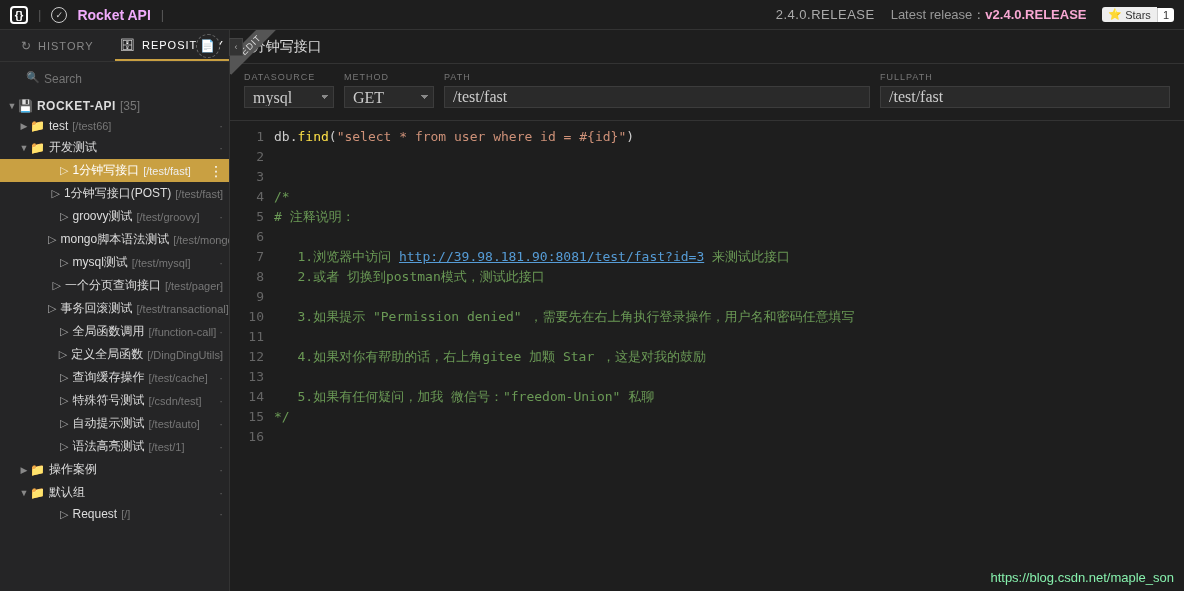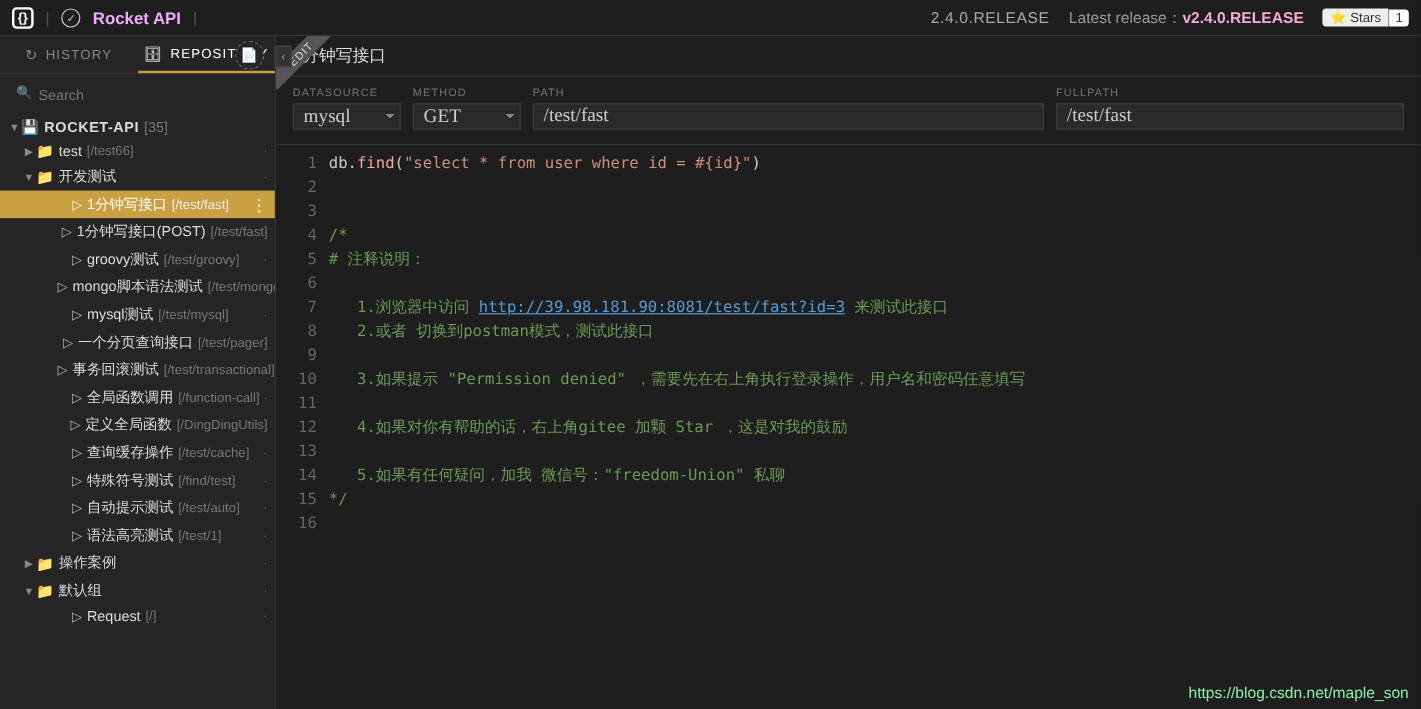--- a/index.html
+++ b/index.html
@@ -16,21 +16,21 @@
 .release b { color: #f9a8d4; }
 .gh-badge { display: flex; align-items: center; }
 .gh-btn { background: #eee; color: #333; padding: 1px 6px; font-size: 11px; border-radius: 3px 0 0 3px; display: flex; align-items: center; gap: 3px; }
 .gh-count { background: #fff; color: #333; padding: 1px 5px; font-size: 11px; border-radius: 0 3px 3px 0; border-left: 1px solid #ccc; }
 .main { display: flex; height: calc(100vh - 30px); }
 .sidebar { width: 230px; background: #252526; border-right: 1px solid #333; display: flex; flex-direction: column; }
 .tabs { display: flex; height: 32px; border-bottom: 1px solid #333; }
 .tab { flex: 1; display: flex; align-items: center; justify-content: center; gap: 6px; font-size: 11px; letter-spacing: 1px; color: #888; cursor: pointer; }
 .tab.active { color: #fff; border-bottom: 2px solid #c9a042; }
 .tab .icn { font-size: 12px; }
-.search-row { padding: 6px 12px; }
+.search-row { padding: 6px 24px; }
 .search-row input { width: 100%; background: transparent; border: none; outline: none; color: #ccc; font-size: 12px; padding: 4px 4px 4px 20px; }
 .search-wrap { position: relative; }
 .search-wrap::before { content: "🔍"; position: absolute; left: 2px; top: 3px; font-size: 11px; opacity: 0.6; }
 .tree { flex: 1; overflow-y: auto; font-size: 12px; }
 .tree-row { display: flex; align-items: center; padding: 3px 6px; cursor: pointer; white-space: nowrap; position: relative; }
 .tree-row.selected { background: #c9a042; color: #fff; }
 .caret { width: 12px; font-size: 9px; color: #888; display: inline-block; text-align: center; }
 .folder-i { margin-right: 4px; font-size: 12px; }
 .file-i { margin-right: 4px; font-size: 11px; opacity: 0.8; }
 .node-name { color: #ddd; }
@@ -60,21 +60,21 @@
 .f-path { flex: 1; }
 .f-full { width: 290px; }
 .editor { flex: 1; display: flex; font-family: "Menlo", "Consolas", monospace; font-size: 13px; line-height: 1.55; overflow: auto; padding-top: 6px; }
 .gutter { width: 44px; text-align: right; color: #666; padding-right: 10px; user-select: none; }
 .gutter div { height: 20px; }
 .code { flex: 1; white-space: pre; color: #ccc; }
 .code .line { height: 20px; }
 .s-str { color: #ce9178; }
 .s-comment { color: #6a9955; }
 .s-url { color: #569cd6; text-decoration: underline; }
-.s-kw { color: #fca5a5; }
+.s-kw { color: #fde047; }
 .watermark { position: absolute; bottom: 6px; right: 10px; color: #86efac; font-size: 13px; }
 </style>
 </head>
 <body>
 
 <div class="header">
   <div class="header-left">
     <span class="logo-icon">{}</span>
     <span class="divider">|</span>
     <span class="check-icon">✓</span>
@@ -197,21 +197,21 @@
           <span class="caret"></span>
           <span class="file-i">▷</span>
           <span class="node-name">查询缓存操作</span>
           <span class="node-path">[/test/cache]</span>
           <span class="badge">·</span>
         </div>
         <div class="tree-row ind2">
           <span class="caret"></span>
           <span class="file-i">▷</span>
           <span class="node-name">特殊符号测试</span>
-          <span class="node-path">[/find/test]</span>
+          <span class="node-path">[/csdn/test]</span>
           <span class="badge">·</span>
         </div>
         <div class="tree-row ind2">
           <span class="caret"></span>
           <span class="file-i">▷</span>
           <span class="node-name">自动提示测试</span>
           <span class="node-path">[/test/auto]</span>
           <span class="badge">·</span>
         </div>
         <div class="tree-row ind2">

